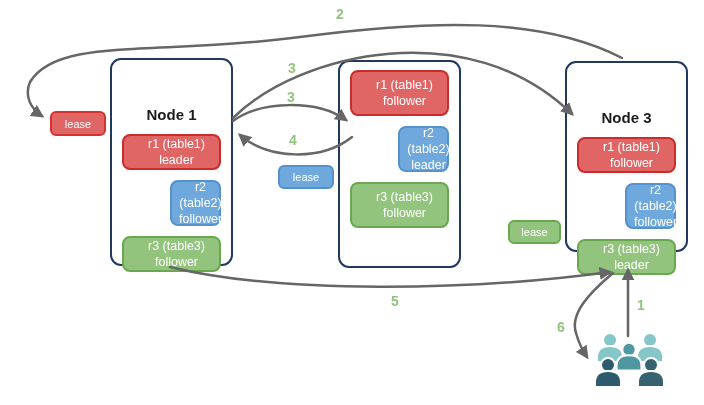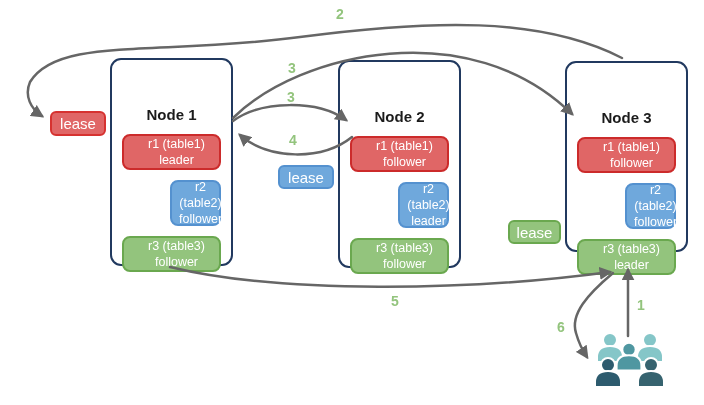--- a/index.html
+++ b/index.html
@@ -24,21 +24,21 @@
     color:#ffffff;font-size:12.5px;line-height:1.28;margin-bottom:10px;
     text-align:center;
     padding-left:10px;
   }
   .block:last-child{margin-bottom:0;}
   .block[data-color="red"]{background:#e06666;border-color:#cc2b2b;}
   .block[data-color="blue"]{background:#6fa8dc;border-color:#5491cf;margin-left:48px;}
   .block[data-color="green"]{background:#93c47d;border-color:#6aa84f;}
   .lease{
     position:absolute;box-sizing:border-box;border:2px solid transparent;border-radius:6px;
-    color:#ffffff;font-size:15px;display:flex;align-items:center;justify-content:center;
+    color:#ffffff;font-size:11px;display:flex;align-items:center;justify-content:center;
     z-index:6;
   }
   .lease[data-color="red"]{background:#e06666;border-color:#d63230;}
   .lease[data-color="blue"]{background:#6fa8dc;border-color:#5491cf;}
   .lease[data-color="green"]{background:#93c47d;border-color:#6aa84f;}
   .step{
     position:absolute;transform:translate(-50%,-50%);
     color:#93c47d;font-weight:bold;font-size:14px;z-index:6;
   }
   svg.arrows{
@@ -60,21 +60,20 @@
       <span>r2 (table2)</span>
       <span>follower</span>
     </div>
     <div class="block" data-color="green">
       <span>r3 (table3)</span>
       <span>follower</span>
     </div>
   </div>
 
   <div class="node" style="left:338px;top:60px;height:208px;">
-    <div class="node-title">Node 2</div>
     <div class="block" data-color="red">
       <span>r1 (table1)</span>
       <span>follower</span>
     </div>
     <div class="block" data-color="blue">
       <span>r2 (table2)</span>
       <span>leader</span>
     </div>
     <div class="block" data-color="green">
       <span>r3 (table3)</span>

